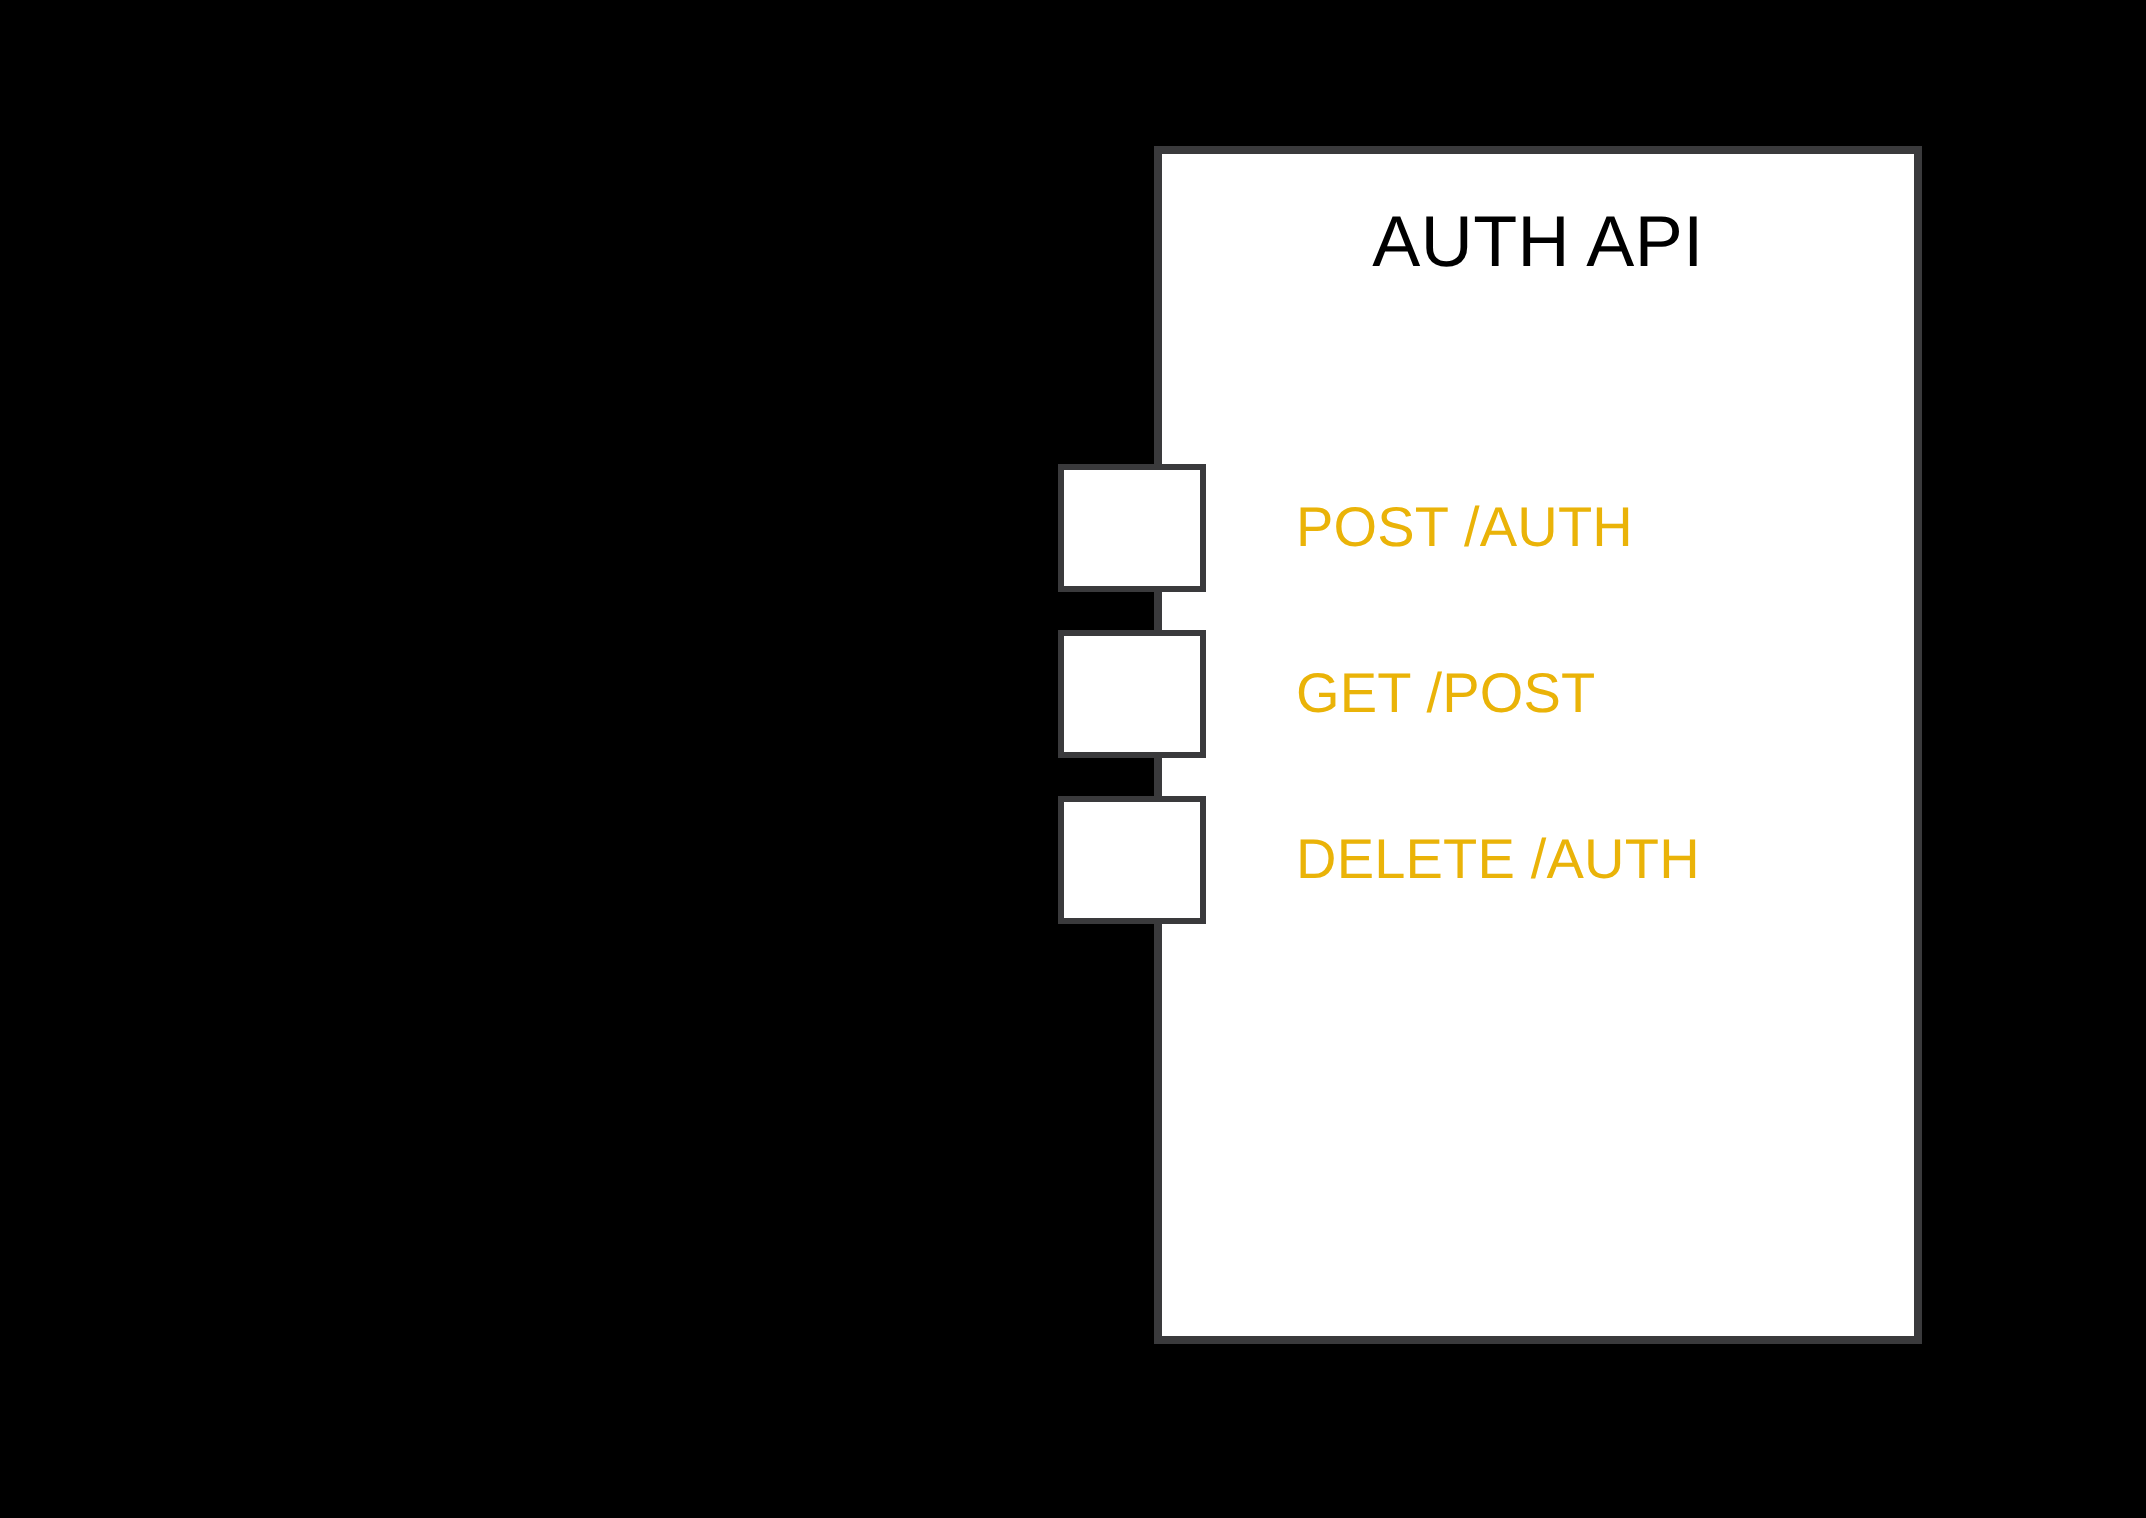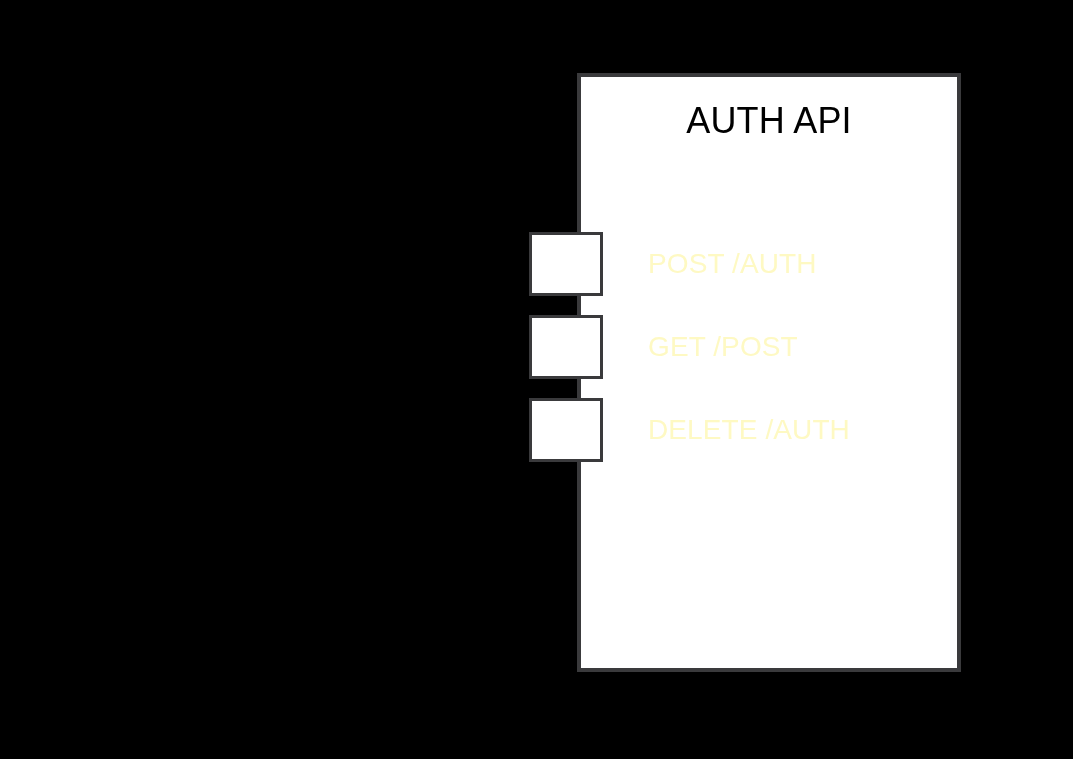--- a/index.html
+++ b/index.html
@@ -73,21 +73,21 @@
   .endpoint-label {
     position: absolute;
     left: 648px;
     top: 0;
     height: 64px;
     display: flex;
     align-items: center;
     font-size: 28px;
     line-height: 32px;
     font-weight: 400;
-    color: #fef9c3;
+    color: #eab308;
     white-space: nowrap;
     letter-spacing: 0.1px;
     z-index: 25;
   }
 </style>
 </head>
 <body>
 
 <div id="canvas">
 

